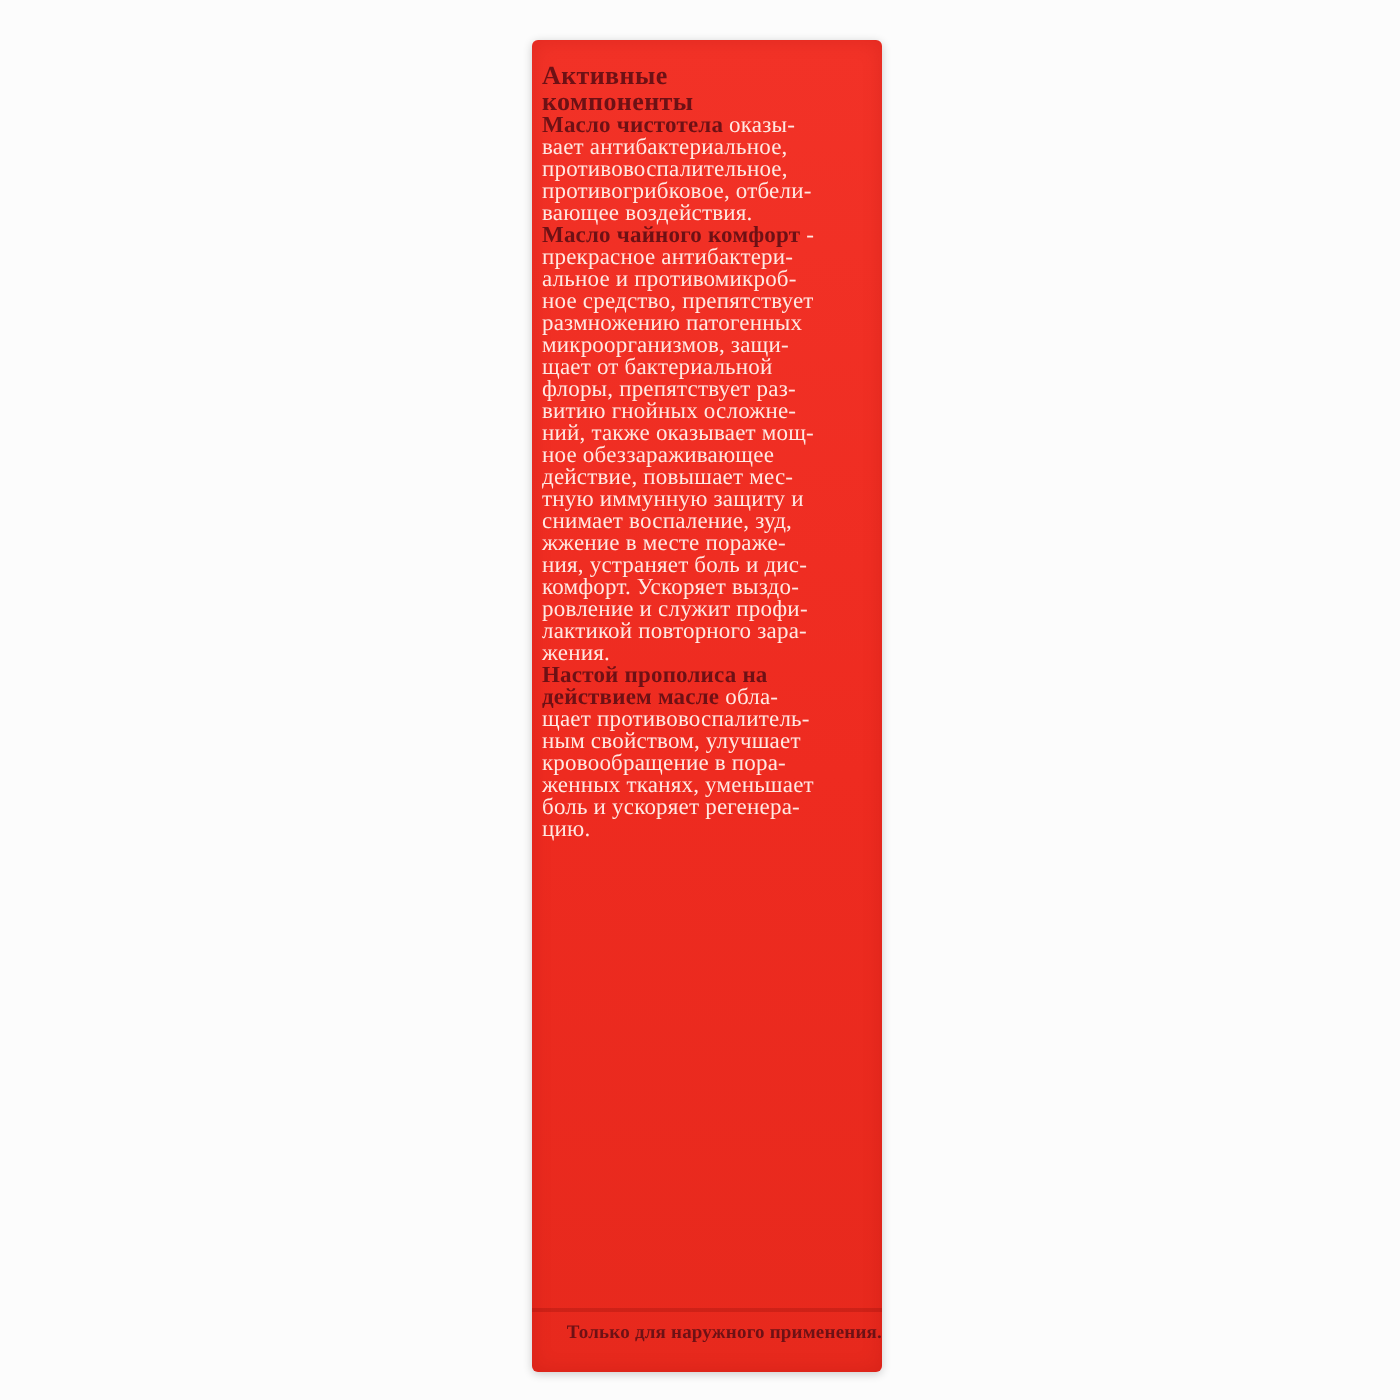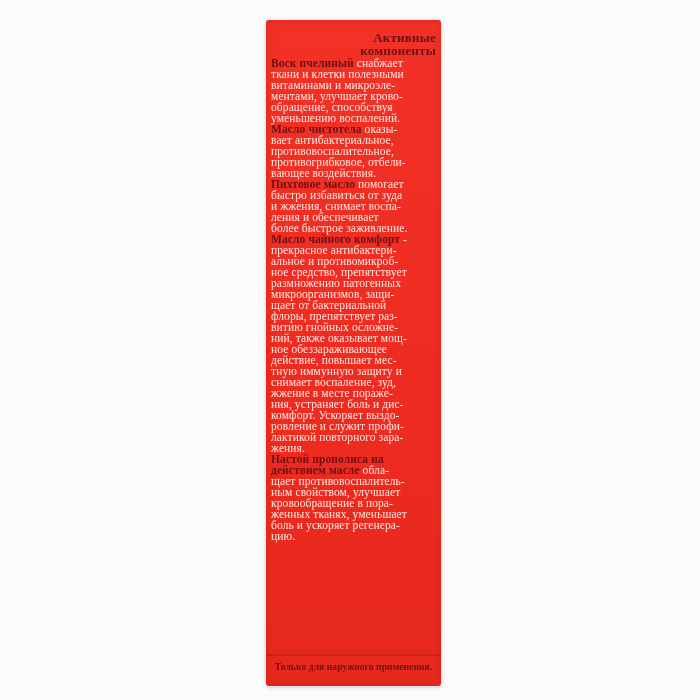--- a/index.html
+++ b/index.html
@@ -10,66 +10,55 @@
   .pack{
     position:absolute;left:266px;top:20px;width:175px;height:666px;
     background:linear-gradient(180deg,#f23227 0%,#ee2b20 55%,#e7291d 100%);
     border-radius:3px;
     box-shadow:0 1px 5px rgba(0,0,0,0.20), inset 0 0 10px rgba(140,0,0,0.18);
   }
   .inner{
     position:absolute;inset:0;padding:11px 5px 0 5px;box-sizing:border-box;
   }
   .title{
-    margin:0 0 1px 0;text-align:right;color:#6d1115;font-weight:bold;
+    margin:0 0 1px 0;text-align:left;color:#6d1115;font-weight:bold;
     font-size:13px;line-height:13px;letter-spacing:0.2px;white-space:pre-line;
   }
   .para{
     margin:0;color:#ffe8e2;font-size:11.5px;line-height:11px;letter-spacing:0.1px;
     text-align:left;
   }
   .para .lead{color:#6d1115;font-weight:bold;white-space:pre-line;}
   .para .body{white-space:pre-line;}
   .crease{
     position:absolute;left:0;right:0;top:634px;height:2px;
     background:rgba(90,0,0,0.18);
   }
   .footer{
-    position:absolute;left:0;right:0;bottom:13px;text-align:center;
+    position:absolute;left:0;right:0;bottom:13px;text-align:right;
     color:#6d1115;font-weight:bold;font-size:9.5px;line-height:11px;letter-spacing:0.1px;
   }
 </style>
 </head>
 <body>
 
 <div class="stage">
   <div class="pack">
     <div class="inner">
       <h2 class="title">Активные
 компоненты</h2>
 
-      <p class="para"><b class="lead">Воск пчелиный</b> <span class="body">снабжает
-ткани и клетки полезными
-витаминами и микроэле-
-ментами, улучшает крово-
-обращение, способствуя
-уменьшению воспалений.</span></p>
 
       <p class="para"><b class="lead">Масло чистотела</b> <span class="body">оказы-
 вает антибактериальное,
 противовоспалительное,
 противогрибковое, отбели-
 вающее воздействия.</span></p>
 
 
-      <p class="para"><b class="lead">Пихтовое масло</b> <span class="body">помогает
-быстро избавиться от зуда
-и жжения, снимает воспа-
-ления и обеспечивает
-более быстрое заживление.</span></p>
 
 
       <p class="para"><b class="lead">Масло чайного комфорт</b> <span class="body">-
 прекрасное антибактери-
 альное и противомикроб-
 ное средство, препятствует
 размножению патогенных
 микроорганизмов, защи-
 щает от бактериальной
 флоры, препятствует раз-

